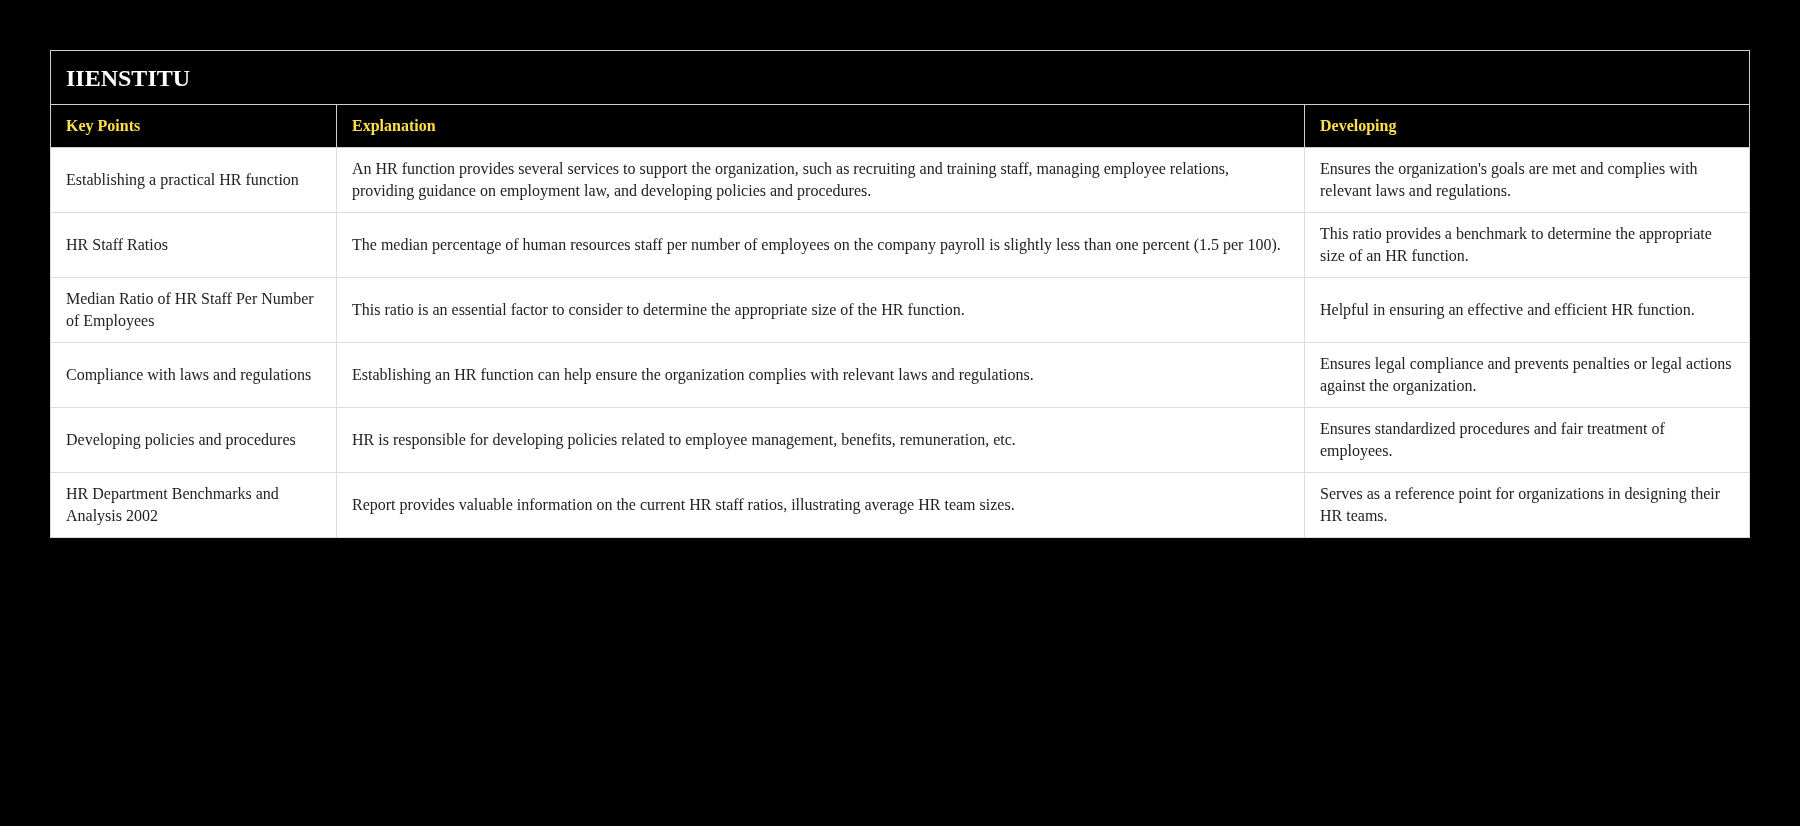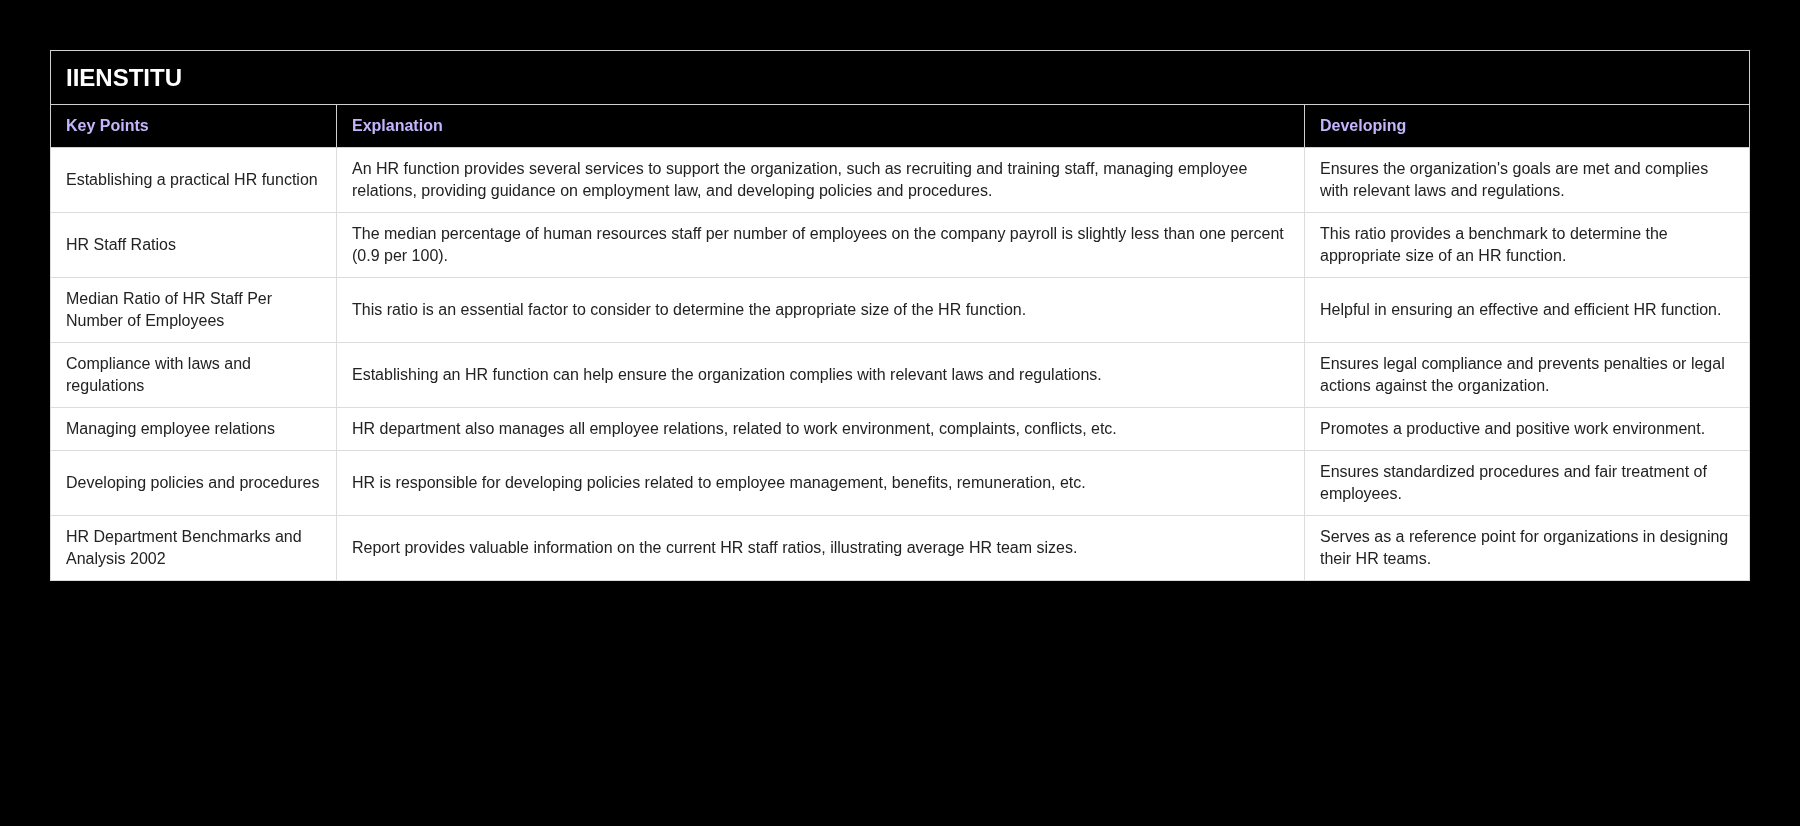--- a/index.html
+++ b/index.html
@@ -13,39 +13,39 @@
     .wrap {
       position: absolute;
       left: 50px;
       top: 50px;
       width: 1699px;
     }
     table.kp {
       border-collapse: collapse;
       width: 1699px;
       table-layout: fixed;
-      font-family: Liberation Sans, sans-serif;
+      font-family: Liberation Serif, serif;
     }
     table.kp caption {
       caption-side: top;
       text-align: left;
       background: #000000;
       color: #ffffff;
       font-weight: bold;
       font-size: 24px;
       height: 54px;
       line-height: 54px;
       padding: 0 0 0 15px;
       border: 1px solid #cfcfcf;
       border-bottom: none;
       box-sizing: border-box;
     }
     table.kp th {
       background: #000000;
-      color: #c4b5fd;
+      color: #fde047;
       font-weight: bold;
       font-size: 16px;
       text-align: left;
       height: 43px;
       padding: 0 15px;
       border: 1px solid #cfcfcf;
       box-sizing: border-box;
     }
     table.kp td {
       background: #ffffff;
@@ -83,37 +83,32 @@
       </tr>
     </thead>
     <tbody>
       <tr class="r">
         <td>Establishing a practical HR function</td>
         <td>An HR function provides several services to support the organization, such as recruiting and training staff, managing employee relations, providing guidance on employment law, and developing policies and procedures.</td>
         <td>Ensures the organization's goals are met and complies with relevant laws and regulations.</td>
       </tr>
       <tr class="r">
         <td>HR Staff Ratios</td>
-        <td>The median percentage of human resources staff per number of employees on the company payroll is slightly less than one percent (0.9 per 100).</td>
+        <td>The median percentage of human resources staff per number of employees on the company payroll is slightly less than one percent (1.5 per 100).</td>
         <td>This ratio provides a benchmark to determine the appropriate size of an HR function.</td>
       </tr>
       <tr class="r">
         <td>Median Ratio of HR Staff Per Number of Employees</td>
         <td>This ratio is an essential factor to consider to determine the appropriate size of the HR function.</td>
         <td>Helpful in ensuring an effective and efficient HR function.</td>
       </tr>
       <tr class="r">
         <td>Compliance with laws and regulations</td>
         <td>Establishing an HR function can help ensure the organization complies with relevant laws and regulations.</td>
         <td>Ensures legal compliance and prevents penalties or legal actions against the organization.</td>
-      </tr>
-      <tr class="r short">
-        <td>Managing employee relations</td>
-        <td>HR department also manages all employee relations, related to work environment, complaints, conflicts, etc.</td>
-        <td>Promotes a productive and positive work environment.</td>
       </tr>
       <tr class="r">
         <td>Developing policies and procedures</td>
         <td>HR is responsible for developing policies related to employee management, benefits, remuneration, etc.</td>
         <td>Ensures standardized procedures and fair treatment of employees.</td>
       </tr>
       <tr class="r">
         <td>HR Department Benchmarks and Analysis 2002</td>
         <td>Report provides valuable information on the current HR staff ratios, illustrating average HR team sizes.</td>
         <td>Serves as a reference point for organizations in designing their HR teams.</td>

